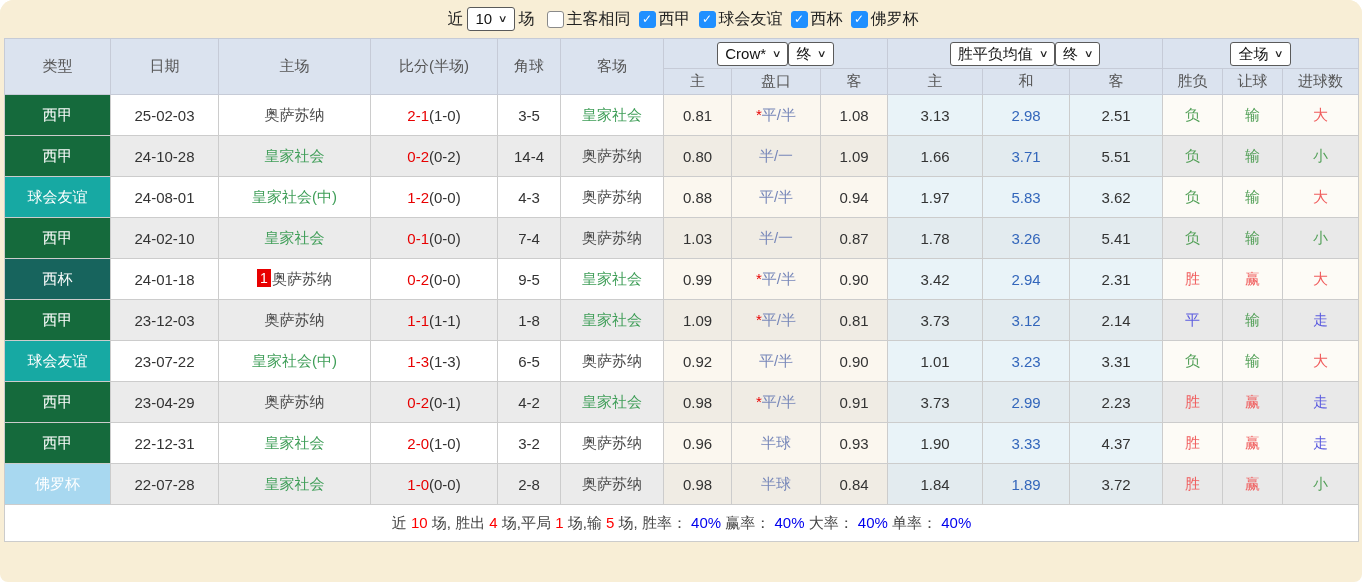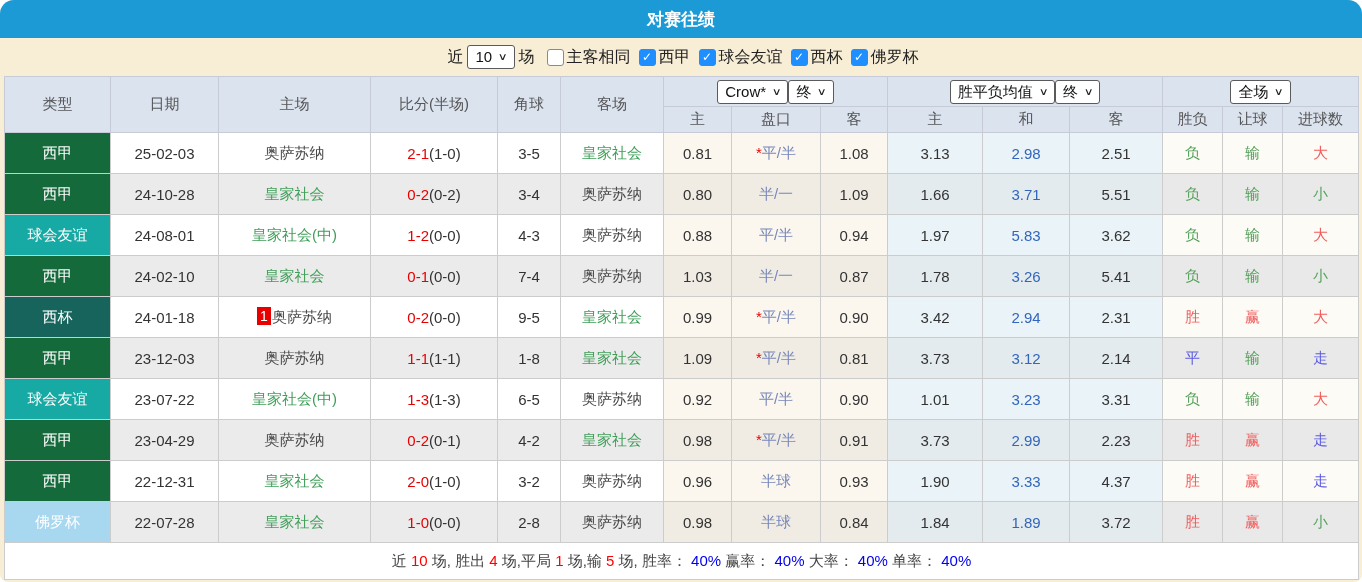--- a/index.html
+++ b/index.html
@@ -83,21 +83,20 @@
     text-align:center; font-size:15px; color:#444; padding:0;
   }
   .sum-red  { color:#ff0000; }
   .sum-blue { color:#0000ee; }
 </style>
 </head>
 <body>
 
 <div class="widget">
 
-  <div class="titlebar">对赛往绩</div>
 
   <div class="filterbar">
     <span class="gap-s">近</span>
     <div class="fake-select">
       <span>10</span>
       <span class="chev">∨</span>
     </div>
     <span class="gap-s">场</span>
     <span class="cb unchecked"></span>
     <span>主客相同</span>
@@ -209,21 +208,21 @@
     <td class="c-avg">2.51</td>
     <td class="c-res r1 res-green">负</td>
     <td class="c-res r2 res-green">输</td>
     <td class="c-res r3 res-red">大</td>
   </tr>
           <tr>
     <td class="cell-type t-liga">西甲</td>
     <td class="c-main">24-10-28</td>
     <td class="c-main"><span class="team home-name hl">皇家社会</span></td>
     <td class="c-main"><span class="ft">0-2</span><span class="ht">(0-2)</span></td>
-    <td class="c-main">3-4</td>
+    <td class="c-main">14-4</td>
     <td class="c-main"><span class="team away-name">奥萨苏纳</span></td>
     <td class="c-crow">0.80</td>
     <td class="c-crow"><span class="star"></span><span class="hcap">半/一</span></td>
     <td class="c-crow">1.09</td>
     <td class="c-avg">1.66</td>
     <td class="c-avg avg-draw">3.71</td>
     <td class="c-avg">5.51</td>
     <td class="c-res r1 res-green">负</td>
     <td class="c-res r2 res-green">输</td>
     <td class="c-res r3 res-green">小</td>

